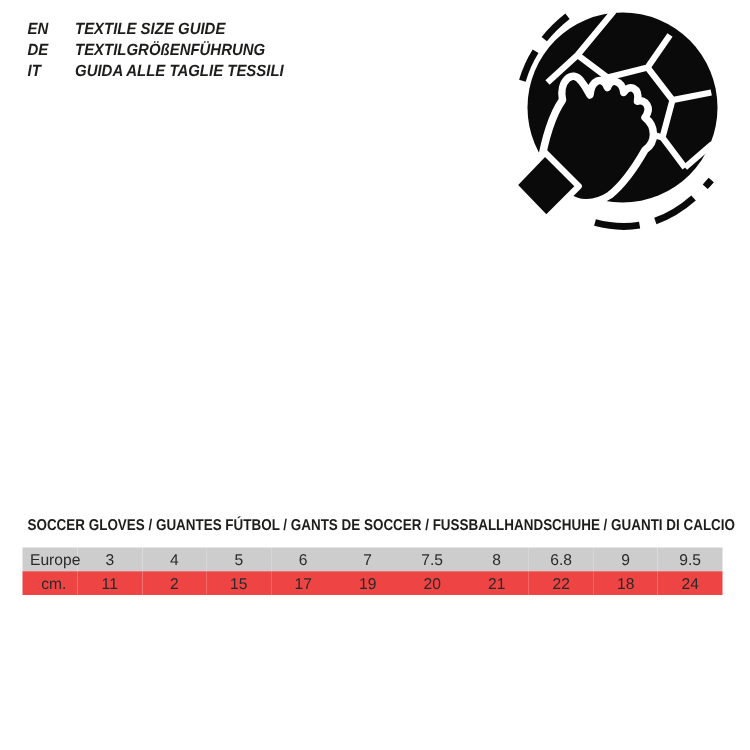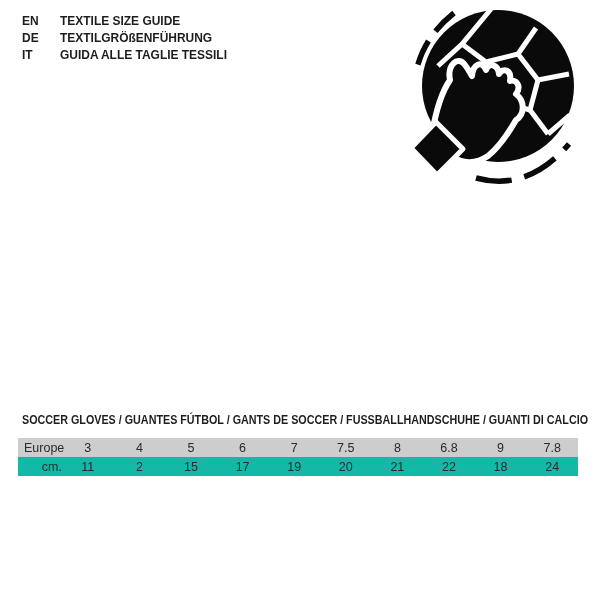--- a/index.html
+++ b/index.html
@@ -2,21 +2,21 @@
 <html><head>
 <meta charset="utf-8">
 <style>
   * { margin:0; padding:0; box-sizing:border-box; }
   html,body { width:600px; height:600px; background:#ffffff; overflow:hidden;
     font-family:"Liberation Sans", sans-serif; }
   .stage { position:relative; width:600px; height:600px; background:#fff; }
 
   
   .lang-block { position:absolute; left:22px; top:13px; }
-  .lang-row { display:flex; height:17px; align-items:flex-start; }
+  .lang-row { display:flex; height:17px; align-items:flex-end;font-style:italic; }
   .lang-code, .lang-label {
     font-weight:bold; font-size:13px; color:#1d1d1b; white-space:nowrap;
     transform:scaleX(0.92); transform-origin:left center; letter-spacing:0;
   }
   .lang-code { width:38px; flex:0 0 38px; }
 
   
   .icon-wrap { position:absolute; left:398px; top:2px; width:195px; height:200px; }
   .icon-wrap svg { width:100%; height:100%; display:block; }
 
@@ -26,23 +26,23 @@
     color:#1d1d1b; white-space:nowrap; transform:scaleX(0.86); transform-origin:left center;
   }
   table.size-table {
     position:absolute; left:18px; top:438px; width:560px;
     border-collapse:collapse; table-layout:fixed;
   }
   table.size-table td {
     height:19px; font-size:12.5px; color:#2a2a2a; text-align:center;
     vertical-align:middle; padding:0; font-weight:normal;
   }
-  table.size-table td.row-label { text-align:right; padding-left:6px; width:44px; }
+  table.size-table td.row-label { text-align:center; padding-left:6px; width:44px; }
   tr.row-highlight td { background:#cdcdcd; }
-  tr.row-plain td { background:#14b8a6; }
+  tr.row-plain td { background:#ef4444; }
 </style>
 </head>
 <body>
 
 <div class="stage">
 
   <div class="lang-block">
     <div class="lang-row">
       <span class="lang-code">EN</span>
       <span class="lang-label">TEXTILE SIZE GUIDE</span>
@@ -90,21 +90,21 @@
       <td class="row-label">Europe</td>
       <td>3</td>
       <td>4</td>
       <td>5</td>
       <td>6</td>
       <td>7</td>
       <td>7.5</td>
       <td>8</td>
       <td>6.8</td>
       <td>9</td>
-      <td>7.8</td>
+      <td>9.5</td>
     </tr>
     <tr class="row-plain">
       <td class="row-label">cm.</td>
       <td>11</td>
       <td>2</td>
       <td>15</td>
       <td>17</td>
       <td>19</td>
       <td>20</td>
       <td>21</td>

